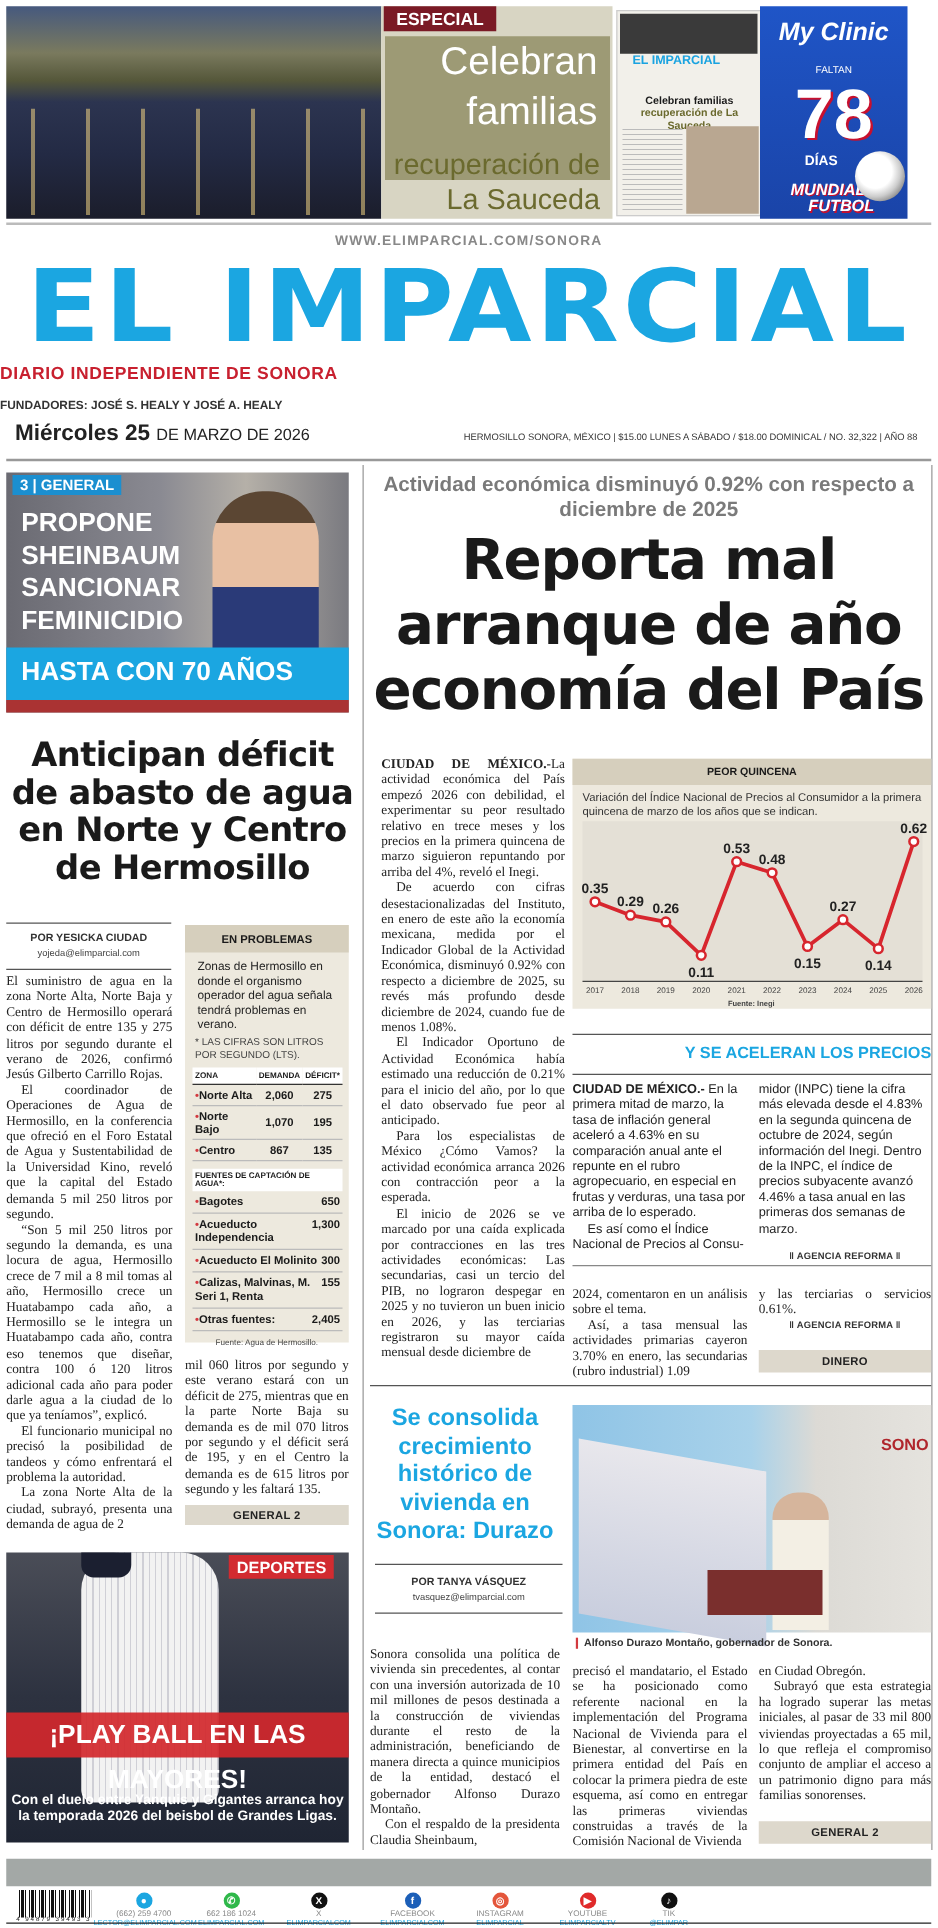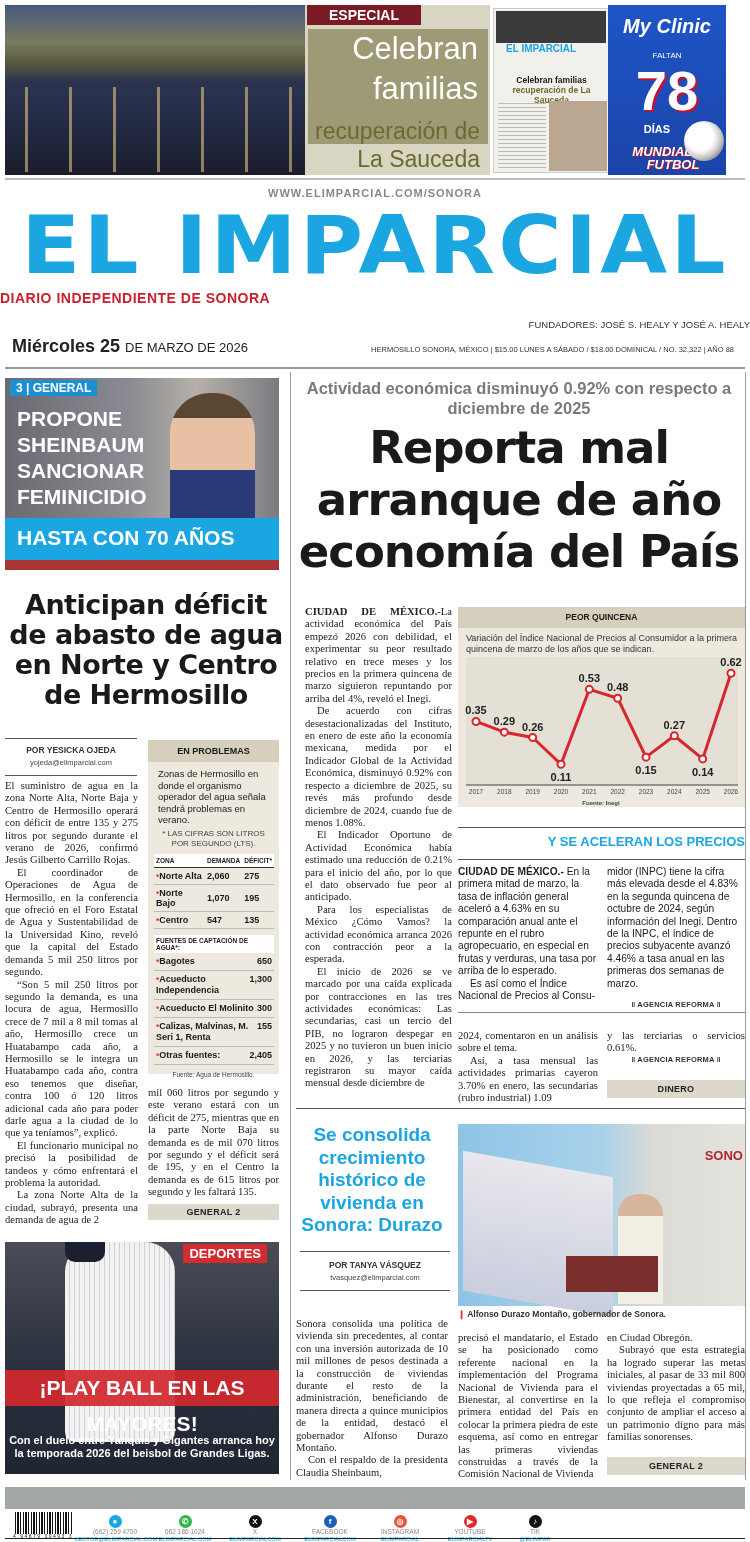--- a/index.html
+++ b/index.html
@@ -13,21 +13,21 @@
   .sans-text p+p{text-indent:12px}
   .kicker{font-weight:bold}
   .tag-bar{background:#ddd8cc;font-weight:bold;font-size:9px;text-align:center;color:#222;letter-spacing:.3px}
   .credit{font-size:7.5px;font-weight:bold;text-align:center;color:#333;letter-spacing:.2px}
 
   
   #top-banner{left:5px;top:5px;width:600px;height:170px}
   #top-photo{left:0;top:0;width:300px;height:170px;background:linear-gradient(180deg,#46597e 0%,#7a7a5e 22%,#55573a 35%,#2c3450 45%,#232a44 70%,#1b1d2b 100%)}
   #top-photo .lights{position:absolute;left:0;right:0;top:82px;height:85px;background:repeating-linear-gradient(90deg,transparent 0 20px,rgba(240,210,130,.55) 20px 23px,transparent 23px 44px)}
   #especial-panel{left:300px;top:0;width:185px;height:170px;background:#d8d5c3}
-  #especial-tag{left:302px;top:0;background:#7a1a25;color:#fff;font-weight:bold;font-size:14px;padding:2px 22px}
+  #especial-tag{left:302px;top:0;background:#7a1a25;color:#fff;font-weight:bold;font-size:14px;padding:2px 10px}
   #especial-head{left:303px;top:24px;width:180px;height:115px;background:#9d9a75;color:#fff;font-size:31px;line-height:40px;text-align:right;padding-right:10px;font-family:"Liberation Sans Narrow","Liberation Sans",sans-serif}
   #especial-sub{left:300px;top:112px;width:175px;color:#6b6a2e;font-size:23px;line-height:28px;text-align:right;font-family:"Liberation Sans Narrow","Liberation Sans",sans-serif}
   #mini-page{left:488px;top:3px;width:117px;height:165px;background:#f2f0ea;border:1px solid #ccc}
   #mini-page .ph{position:absolute;left:2px;top:2px;width:110px;height:32px;background:#3a3a3a}
   #mini-page .lg{position:absolute;left:12px;top:34px;font-size:10px;font-weight:bold;color:#1aa3e0}
   #mini-page .t1{position:absolute;left:0;right:0;top:66px;font-size:8.5px;font-weight:bold;text-align:center}
   #mini-page .t2{position:absolute;left:0;right:0;top:76px;font-size:8.5px;color:#6b6a2e;text-align:center;font-weight:bold}
   #mini-page .ph2{position:absolute;left:55px;top:92px;width:58px;height:70px;background:#b9a791}
   #mini-page .lines{position:absolute;left:4px;top:94px;width:48px;height:66px;background:repeating-linear-gradient(180deg,#bbb 0 1px,transparent 1px 4px)}
   #ad-clinic{left:608px;top:5px;width:118px;height:170px;background:linear-gradient(180deg,#1f55c7,#1a44a8);color:#fff;text-align:center}
@@ -36,21 +36,21 @@
   #ad-clinic .num{position:absolute;top:52px;left:0;right:0;font-size:56px;font-weight:bold;line-height:68px;text-shadow:2px 2px 0 #c8102e}
   #ad-clinic .dias{position:absolute;top:118px;left:0;right:20px;font-size:11px;font-weight:bold}
   #ad-clinic .mundial{position:absolute;top:140px;left:12px;font-size:13px;font-weight:bold;color:#fff;text-shadow:1px 1px 0 #c8102e;font-style:italic;line-height:13px}
   #ad-clinic .ball{position:absolute;right:2px;top:116px;width:40px;height:40px;border-radius:50%;background:radial-gradient(circle at 40% 40%,#fff 0 40%,#ccc 60%,#333 100%)}
 
   
   #top-rule{left:5px;top:178px;width:740px;height:2px;background:#bbb}
   #masthead-url{left:0;top:187px;width:750px;text-align:center;font-size:11px;font-weight:bold;color:#888;letter-spacing:1px}
   #masthead-logo{left:30px;top:203px;width:690px;text-align:center;font-size:80px;line-height:86px;font-weight:900;color:#1ba6e1;letter-spacing:3px;font-family:"DejaVu Sans",sans-serif;transform:scaleX(1.08)}
   #masthead-tagline{left:0;top:290px;width:750px;text-align:left;font-size:14px;font-weight:bold;color:#c8202f;letter-spacing:.5px}
-  #masthead-founders{left:0;top:319px;width:750px;text-align:right;font-size:9.5px;font-weight:normal;color:#333}
+  #masthead-founders{left:0;top:319px;width:750px;text-align:left;font-size:9.5px;font-weight:bold;color:#333}
   #dateline{left:12px;top:336px;font-size:18px;font-weight:bold;color:#222}
   #dateline .rest{font-size:13px;font-weight:normal}
   #pubinfo{right:16px;top:345px;font-size:7.5px;color:#333}
   #mast-rule{left:5px;top:367px;width:740px;height:2px;background:#999}
   #col-sep{left:290px;top:372px;width:1px;height:1108px;background:#999}
   #right-sep{left:745px;top:372px;width:1px;height:1108px;background:#999}
 
   
   #promo-gen{left:5px;top:378px;width:274px;height:192px;background:linear-gradient(90deg,#6a6a72 0%,#8a8a92 45%,#b5b0a8 70%,#7a7a80 100%)}
   #promo-gen .person{position:absolute;left:165px;top:15px;width:85px;height:140px;border-radius:40px 40px 0 0;background:linear-gradient(180deg,#5b4633 0 18%,#e8c0a3 18% 55%,#2a3a78 55% 100%)}
@@ -64,26 +64,26 @@
   #water-byline{left:5px;top:738px;width:132px;text-align:center}
   #water-byline .r1{height:1px;background:#555;margin-bottom:6px}
   #water-byline .by{font-size:8.5px;font-weight:bold;color:#333}
   #water-byline .em{font-size:7.5px;color:#444;margin-top:3px}
   #water-byline .r2{height:1px;background:#555;margin-top:8px}
   #water-col1{left:5px;top:780px;width:133px}
   #water-col2{left:148px;top:1087px;width:131px}
   #water-box{left:148px;top:740px;width:131px;height:334px;background:#ede9de}
   #water-box .hdr{height:22px;line-height:22px;background:#d6cfbd;font-weight:bold;font-size:9px;text-align:center}
   #water-box .intro{padding:6px 10px 0 10px;font-size:9.5px;line-height:11.6px;color:#222}
-  #water-box .note{padding:3px 8px;font-size:8px;line-height:10px;text-align:center;color:#444}
+  #water-box .note{padding:3px 8px;font-size:8px;line-height:10px;text-align:left;color:#444}
   #water-box table{width:120px;margin:2px 0 0 6px;border-collapse:collapse;font-size:9px}
   #water-box th{font-size:6.5px;font-weight:bold;background:#fff;text-align:left;padding:3px 2px;border-bottom:1px solid #333}
   #water-box th.n{text-align:right}
   #water-box td{padding:3px 2px;border-bottom:1px solid #bbb;font-weight:bold}
-  #water-box td.n{text-align:left}
+  #water-box td.n{text-align:center}
   #water-box .dot{color:#d2393f}
   #water-box .src-hdr{font-size:6.5px;font-weight:bold;background:#fff;margin:6px 0 0 6px;width:120px;padding:2px}
   #water-box .src-row{display:flex;justify-content:space-between;margin-left:6px;width:120px;font-size:9px;font-weight:bold;padding:3px 2px;border-bottom:1px solid #bbb;line-height:11px}
   #water-box .fuente{font-size:6.5px;text-align:center;margin-top:6px;color:#444}
   #general2-a{left:148px;top:1204px;width:131px;height:16px;line-height:16px}
 
   
   #promo-dep{left:5px;top:1242px;width:274px;height:232px;background:linear-gradient(180deg,#4a4d57 0%,#2d3240 50%,#1f2533 100%)}
   #promo-dep .player{position:absolute;left:60px;top:0;width:110px;height:200px;background:repeating-linear-gradient(90deg,#f2f2f2 0 4px,#cfcfd6 4px 5px);border-radius:30px 30px 10px 10px}
   #promo-dep .helmet{position:absolute;left:60px;top:0;width:40px;height:20px;background:#1b1f30;border-radius:0 0 10px 10px}
@@ -193,21 +193,21 @@
     <div>SANCIONAR</div>
     <div>FEMINICIDIO</div>
   </div>
   <div class="band">HASTA CON 70 AÑOS</div>
   <div class="bottom"></div>
 </div>
 
 <div class="abs" id="water-head">Anticipan déficit de abasto de agua en Norte y Centro de Hermosillo</div>
 <div class="abs" id="water-byline">
   <div class="r1"></div>
-  <div class="by">POR YESICKA OJEDA</div>
+  <div class="by">POR YESICKA CIUDAD</div>
   <div class="em">yojeda@elimparcial.com</div>
   <div class="r2"></div>
 </div>
 <div class="abs body-text" id="water-col1">
   <p>El suministro de agua en la zona Norte Alta, Norte Baja y Centro de Hermosillo operará con déficit de entre 135 y 275 litros por segundo durante el verano de 2026, confirmó Jesús Gilberto Carrillo Rojas.</p>
   <p>El coordinador de Operaciones de Agua de Hermosillo, en la conferencia que ofreció en el Foro Estatal de Agua y Sustentabilidad de la Universidad Kino, reveló que la capital del Estado demanda 5 mil 250 litros por segundo.</p>
   <p>“Son 5 mil 250 litros por segundo la demanda, es una locura de agua, Hermosillo crece de 7 mil a 8 mil tomas al año, Hermosillo crece un Huatabampo cada año, a Hermosillo se le integra un Huatabampo cada año, contra eso tenemos que diseñar, contra 100 ó 120 litros adicional cada año para poder darle agua a la ciudad de lo que ya teníamos”, explicó.</p>
   <p>El funcionario municipal no precisó la posibilidad de tandeos y cómo enfrentará el problema la autoridad.</p>
   <p>La zona Norte Alta de la ciudad, subrayó, presenta una demanda de agua de 2</p>
 </div>
@@ -229,21 +229,21 @@
           <td class="n">2,060</td>
           <td class="n">275</td>
         </tr>
       <tr>
           <td><span class="dot">•</span><span>Norte Bajo</span></td>
           <td class="n">1,070</td>
           <td class="n">195</td>
         </tr>
       <tr>
           <td><span class="dot">•</span><span>Centro</span></td>
-          <td class="n">547</td>
+          <td class="n">867</td>
           <td class="n">135</td>
         </tr>
     </tbody>
   </table>
   <div class="src-hdr">FUENTES DE CAPTACIÓN DE AGUA*:</div>
   <div class="src-row">
       <span><span class="dot">•</span><span>Bagotes</span></span>
       <span>650</span>
     </div>
   <div class="src-row">

